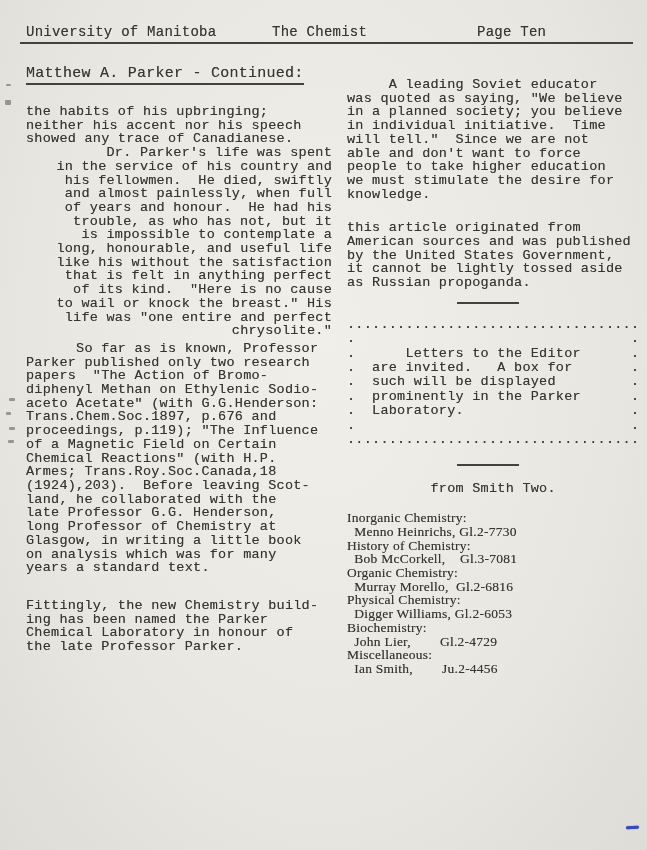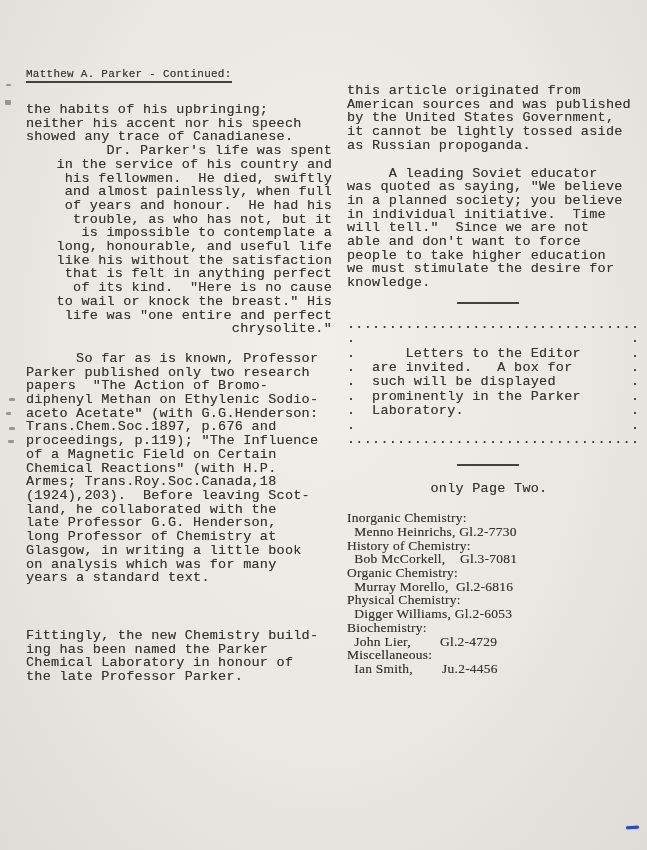--- a/index.html
+++ b/index.html
@@ -21,35 +21,35 @@
     text-shadow:0 0 .5px rgba(56,53,47,.55);
   }
   .hdr .h-left{left:6px;}
   .hdr .h-center{left:252px;}
   .hdr .h-right{left:457px;}
   .col{position:absolute;top:64px;}
   .col-left{left:26px;width:306px;}
   .col-right{left:347px;width:300px;}
   .heading{
     display:inline-block;
-    font-size:11px;letter-spacing:.25px;white-space:pre;
+    font-size:15px;letter-spacing:.25px;white-space:pre;
     border-bottom:2px solid #45423c;padding-bottom:1px;
     text-shadow:0 0 .5px rgba(56,53,47,.55);
   }
   .p{
     margin:0;
     font-family:"Liberation Mono","DejaVu Sans Mono",monospace;
     font-size:13.5px;line-height:13.7px;letter-spacing:.25px;
     white-space:pre;
     text-shadow:0 0 .5px rgba(56,53,47,.55);
   }
   .mt12{margin-top:20px;}  .mt14{margin-top:14px;}
   .mt16{margin-top:16px;font-family:Liberation Serif, serif;}  .mt17{text-align:right;}
-  .mt20{margin-top:16px;}  .mt13{margin-top:13px;}
-  .mt28{margin-top:44px;}
+  .mt20{margin-top:4px;}  .mt13{margin-top:13px;}
+  .mt28{margin-top:24px;}
   .box{line-height:14.4px;margin-top:14px;}
   .rule{
     height:2px;background:#45423c;width:62px;margin-left:110px;
   }
   .rule1{margin-top:12px;}
   .rule2{margin-top:16px;margin-bottom:16px;}
   .club-head{margin-top:0;}
   .u-part{border-bottom:2px solid #45423c;padding-bottom:1px;}
   .pen-mark{
     position:absolute;left:626px;top:826px;width:13px;height:3px;
@@ -58,20 +58,25 @@
   }
   .margin-mark{
     position:absolute;background:#5a564f;opacity:.55;border-radius:1px;
   }
 </style>
 </head>
 <body>
 
 <div class="page">
 
+  <div class="hdr">
+    <span class="h-left">University of Manitoba</span>
+    <span class="h-center">The Chemist</span>
+    <span class="h-right">Page Ten</span>
+  </div>
 
   <div class="col col-left">
     <span class="heading">Matthew A. Parker - Continued:</span>
     <pre class="p mt12">the habits of his upbringing;
 neither his accent nor his speech
 showed any trace of Canadianese.</pre>
     <pre class="p mt17">     Dr. Parker's life was spent
 in the service of his country and
 his fellowmen.  He died, swiftly
 and almost painlessly, when full
@@ -102,50 +107,50 @@
 Glasgow, in writing a little book
 on analysis which was for many
 years a standard text.</pre>
     <pre class="p mt28">Fittingly, the new Chemistry build-
 ing has been named the Parker
 Chemical Laboratory in honour of
 the late Professor Parker.</pre>
   </div>
 
   <div class="col col-right">
-    <pre class="p mt12">this article originated from
-American sources and was published
-by the United States Government,
-it cannot be lightly tossed aside
-as Russian propoganda.</pre>
     <pre class="p mt14">     A leading Soviet educator
 was quoted as saying, "We believe
 in a planned society; you believe
 in individual initiative.  Time
 will tell."  Since we are not
 able and don't want to force
 people to take higher education
 we must stimulate the desire for
 knowledge.</pre>
+    <pre class="p mt12">this article originated from
+American sources and was published
+by the United States Government,
+it cannot be lightly tossed aside
+as Russian propoganda.</pre>
 
     <div class="rule rule1"></div>
 
     <pre class="p box">...................................
 .                                 .
 .      Letters to the Editor      .
 .  are invited.   A box for       .
 .  such will be displayed         .
 .  prominently in the Parker      .
 .  Laboratory.                    .
 .                                 .
 ...................................</pre>
 
     <div class="rule rule2"></div>
 
-    <pre class="p">          only Page Two.</pre>
+    <pre class="p">          from Smith Two.</pre>
 
     <pre class="p mt16">Inorganic Chemistry:
   Menno Heinrichs, Gl.2-7730
 History of Chemistry:
   Bob McCorkell,    Gl.3-7081
 Organic Chemistry:
   Murray Morello,  Gl.2-6816
 Physical Chemistry:
   Digger Williams, Gl.2-6053
 Biochemistry:

